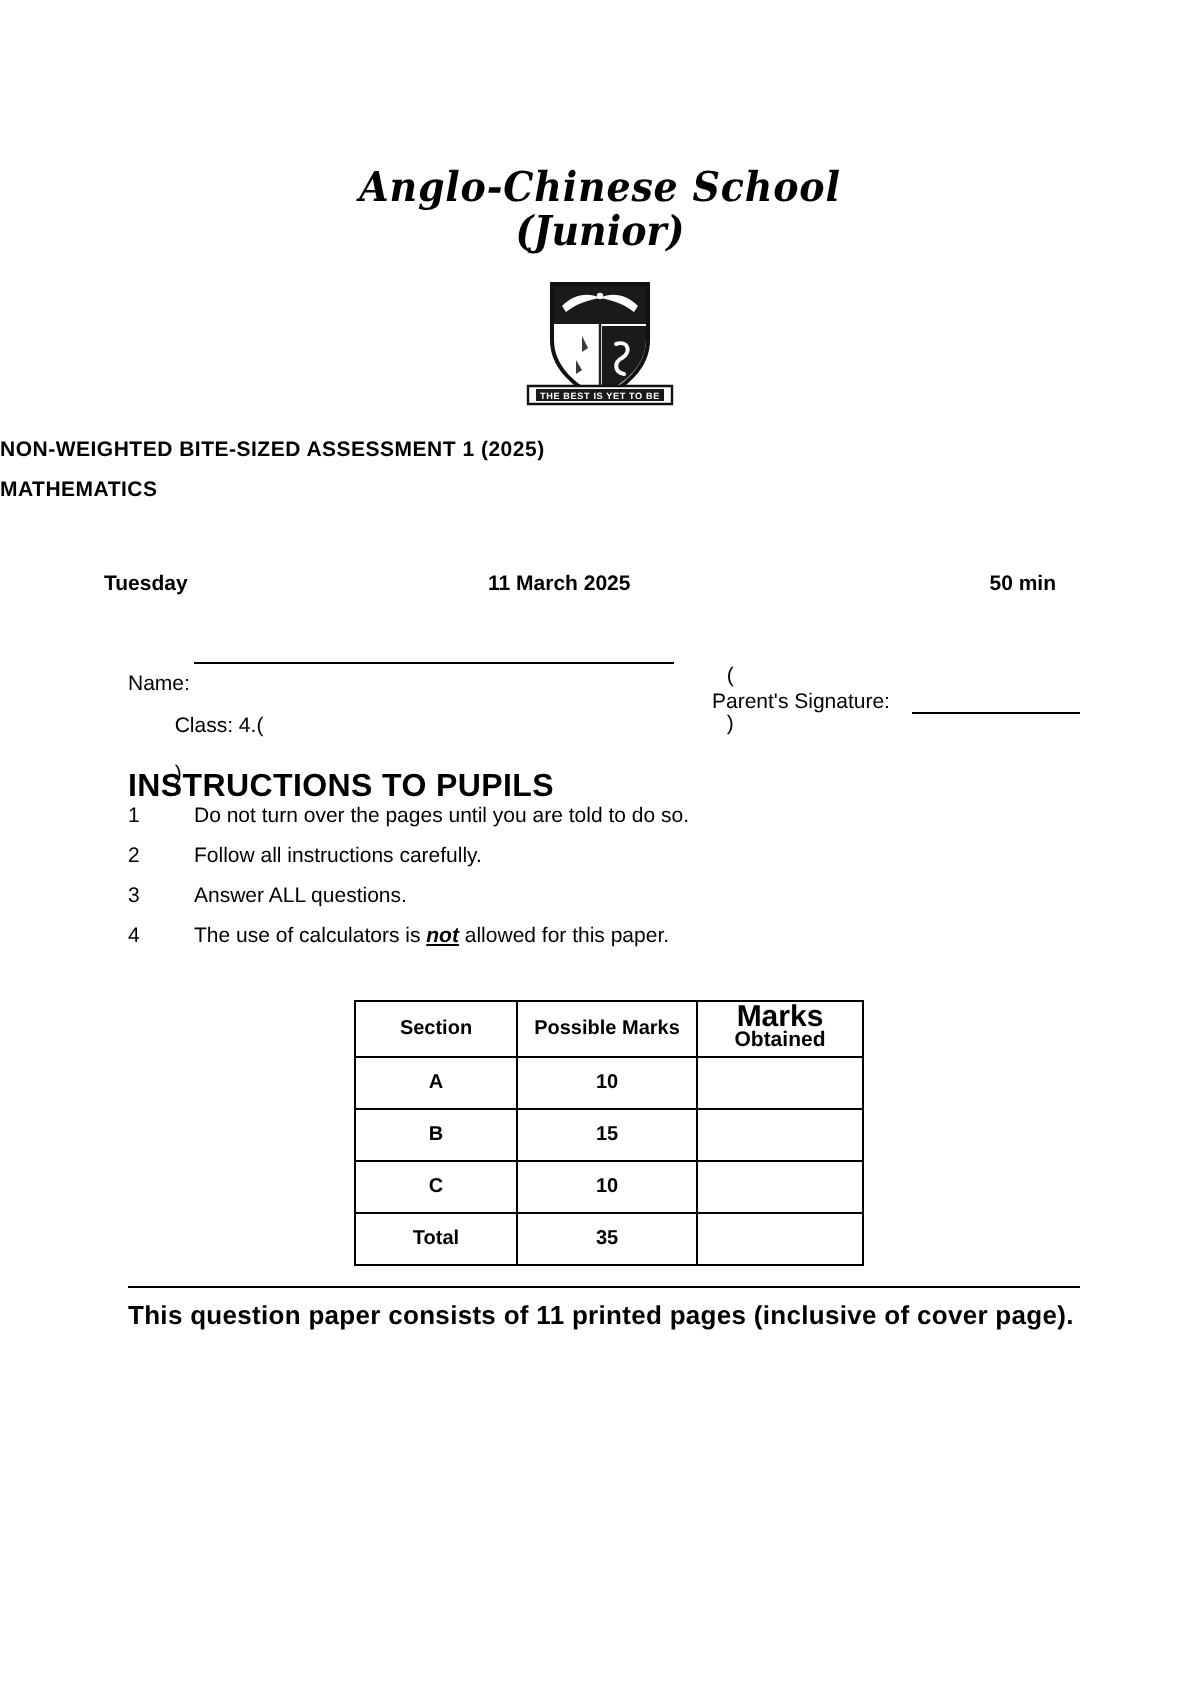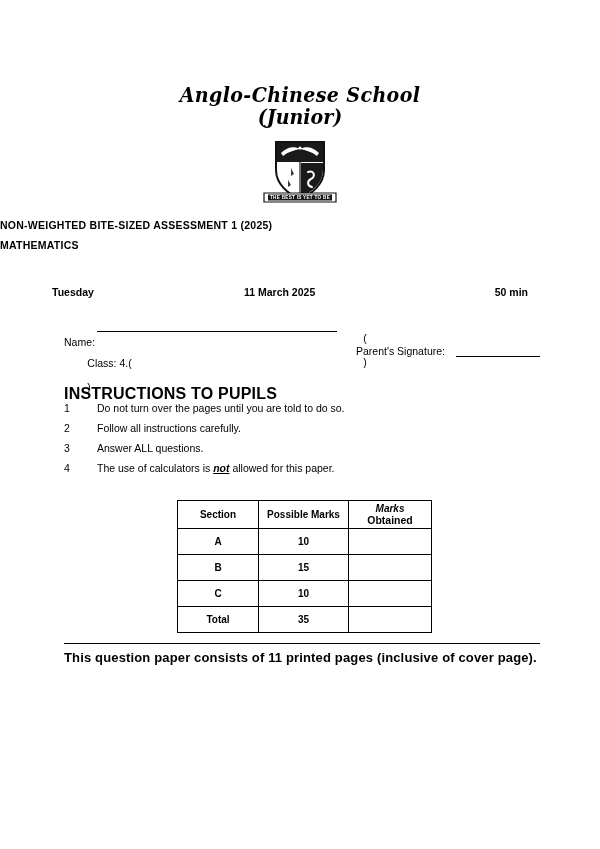--- a/index.html
+++ b/index.html
@@ -146,21 +146,21 @@
     text-align: center;
     vertical-align: middle;
     padding: 0;
   }
   .marks-table th { height: 27px; font-weight: 700; }
   .marks-table td { height: 25px; }
   .col-section  { width: 80px; }
   .col-possible { width: 89px; }
   .col-obtained { width: 82px; }
   .th-two-line { line-height: 11.5px; }
-  .th-two-line .ln1 { font-size: 10px; font-style: italic; }
+  .th-two-line .ln1 { font-size: 15px; }
   .th-two-line .ln2 { font-size: 10.5px; font-weight: 700; }
   .cell-bold { font-weight: 700; }
 
   
   .footer-rule {
     position: absolute;
     top: 643px;
     left: 64px;
     width: 476px;
     border-bottom: 1.4px solid #000;

